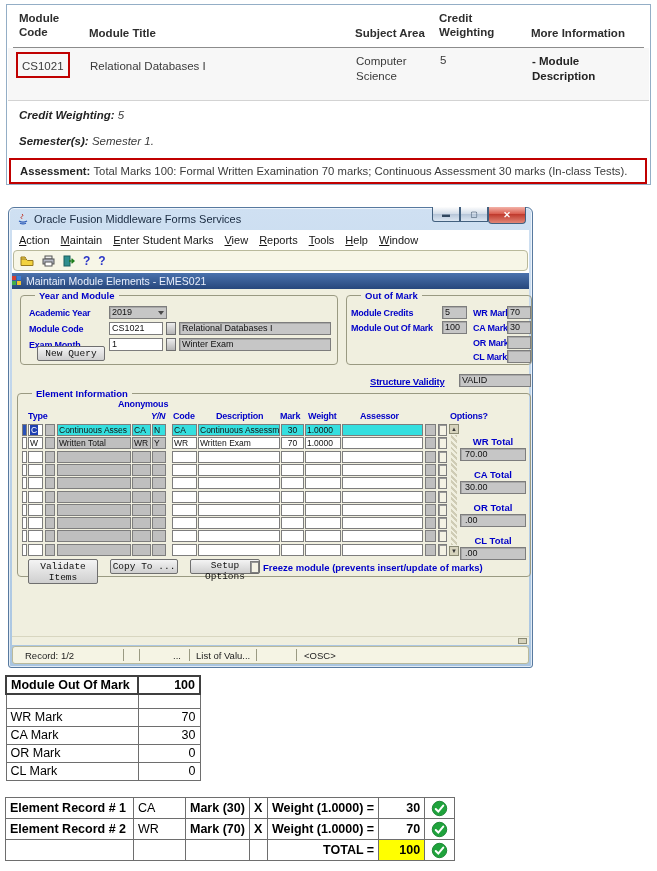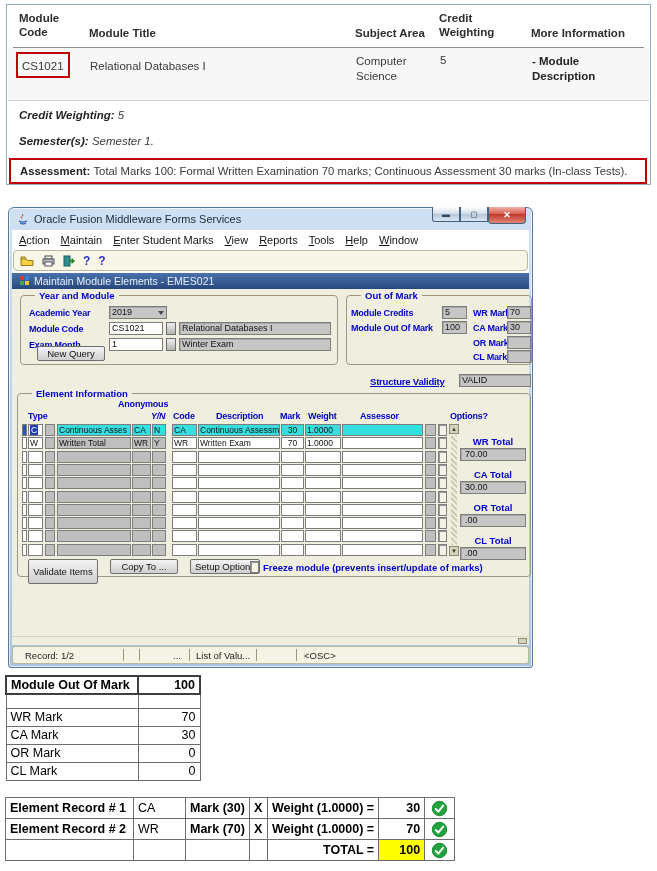--- a/index.html
+++ b/index.html
@@ -41,37 +41,37 @@
           border-radius:0 0 4px 4px; }
   .menubar { height:19px; background:#fff; display:flex; align-items:center; gap:11px;
              padding-left:7px; font-size:11px; color:#141414; }
   .menu-item { cursor:default; }
   .toolbar-row { height:24px; background:#fff; padding:1px 1px 2px; }
   .toolbar { height:21px; background:#f7f6e7; border:1px solid #b9b99b; border-radius:4px;
              display:flex; align-items:center; gap:8px; padding-left:6px; }
   .tico { display:flex; align-items:center; }
   .qmark { color:#2a35c8; font-weight:bold; font-size:12px; line-height:12px; }
   .inner-title { height:16px; background:linear-gradient(#4a72ad,#27477c);
-                 display:flex; align-items:center; gap:4px; padding-left:8px;
+                 display:flex; align-items:center; gap:4px; padding-left:0;
                  color:#e8eefb; font-size:10.5px; }
   .canvas { flex:1; background:#f0efdf; position:relative; }
 
   .groupbox { position:absolute; border:1px solid #9a9a82; border-radius:4px; }
   .legend { position:absolute; top:-6px; left:14px; background:#f0efdf; padding:0 4px;
             font-size:9.5px; font-weight:bold; color:#0000c8; white-space:nowrap; }
   .flabel { position:absolute; font-size:9px; font-weight:bold; color:#0000c8;
             white-space:nowrap; letter-spacing:-0.2px; }
   .fld { position:absolute; height:13px; background:#c6c6c6; border:1px solid #7d7d7d;
          box-shadow:inset 1px 1px 0 #a8a8a8; font-size:9px; color:#111;
          padding:0 2px; line-height:11px; overflow:hidden; white-space:nowrap; }
   .wf { background:#fff; box-shadow:none; }
   .combo::after { content:""; position:absolute; right:2px; top:4px; border:3px solid transparent;
                   border-top:4px solid #4a4a4a; }
   .btn3d { position:absolute; background:linear-gradient(#f4f4f4,#cfcfcf); border:1px solid #6f6f6f;
-           border-radius:2px; font-size:9.5px; color:#111; text-align:center; cursor:default; }
+           border-radius:2px; font-size:9.5px; color:#111; text-align:center; cursor:default;font-family:Liberation Mono, monospace; }
   .sq-btn { position:absolute; background:linear-gradient(#ededed,#b5b5b5); border:1px solid #6f6f6f; }
 
   
   .grow { position:absolute; left:0; height:13px; width:100%; }
   .gc { position:absolute; height:12px; border:1px solid #7d7d7d; background:#fff;
         font-size:8.5px; line-height:10px; padding:0 1px; overflow:hidden; white-space:nowrap; color:#111; }
   .g  { background:#bfbfbf; }
   .cy { background:#35dfdf; }
   .ind { background:#fff; }
   .selind { background:#2a52b8; }

